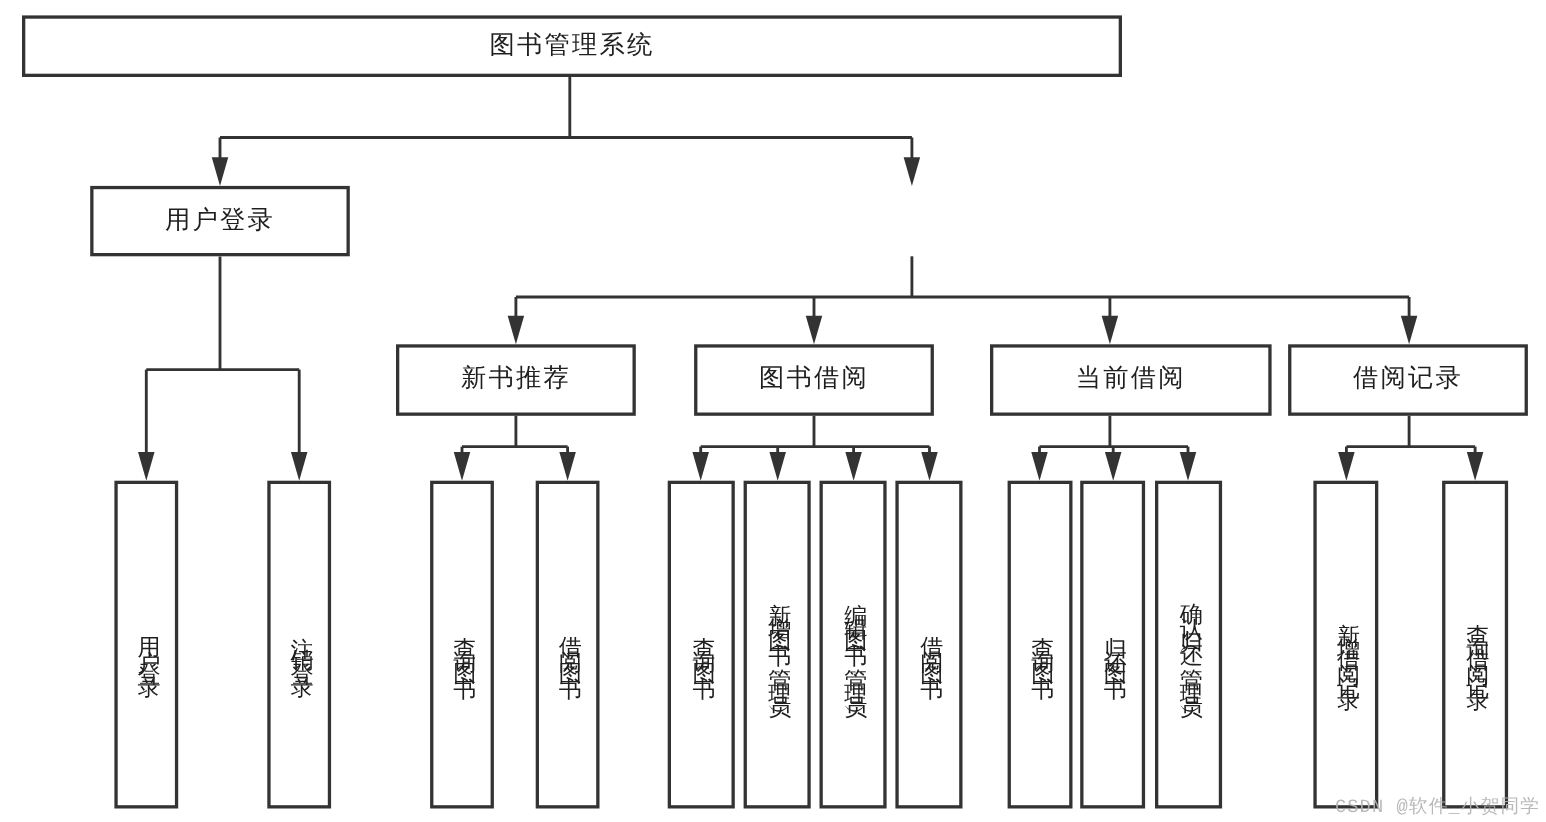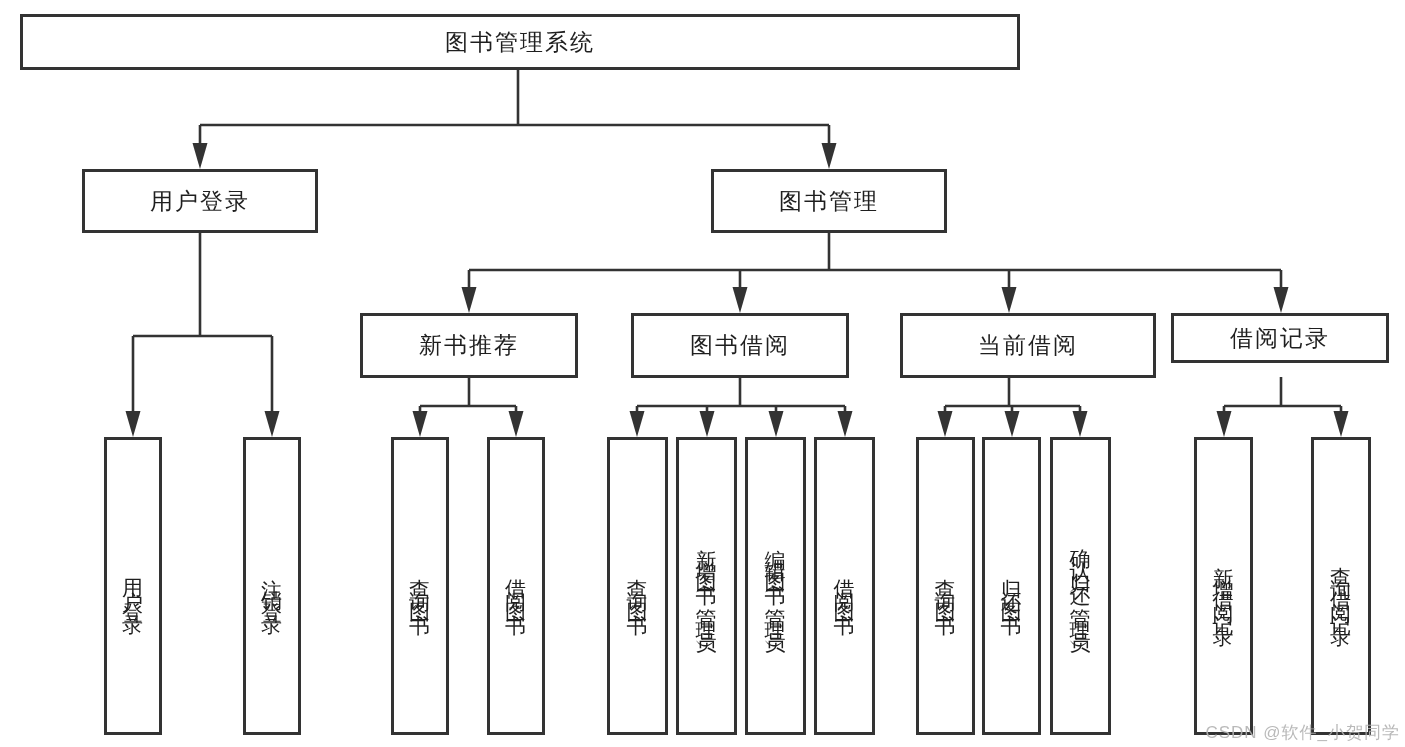--- a/index.html
+++ b/index.html
@@ -7,21 +7,21 @@
     --border:#333333;
     --text:#1f1f1f;
     --watermark:#b2b2b2;
     --background:#ffffff;
   }
   html,body{margin:0;padding:0;background:var(--background);}
   .canvas{
     position:relative;
     width:1405px;height:747px;
     background:var(--background);
-    font-family:Liberation Sans, sans-serif;
+    font-family:Liberation Mono, monospace;
     overflow:hidden;
   }
   .wires{position:absolute;left:0;top:0;z-index:1;}
   .wires path.l{fill:none;stroke:var(--line);stroke-width:2.6px;}
   .wires path.a{fill:var(--line);stroke:none;}
   .box{
     position:absolute;z-index:2;box-sizing:border-box;
     border:3px solid var(--border);background:#ffffff;
     display:flex;align-items:center;justify-content:center;
     color:var(--text);
@@ -104,34 +104,31 @@
     <path class="a" d="M1333.5 411 H1348.5 L1341 437 Z"></path>
   </svg>
 
   <div class="box h" style="left:20px;top:14px;width:1000px;height:56px">
     <span>图书管理系统</span>
   </div>
 
   <div class="box h" style="left:82px;top:169px;width:236px;height:64px">
     <span>用户登录</span>
   </div>
-  <div class="box h" style="left:711px;top:169px;width:236px;height:64px">
-    <span>图书管理</span>
-  </div>
 
   <div class="box h" style="left:360px;top:313px;width:218px;height:65px">
     <span>新书推荐</span>
   </div>
   <div class="box h" style="left:631px;top:313px;width:218px;height:65px">
     <span>图书借阅</span>
   </div>
   <div class="box h" style="left:900px;top:313px;width:256px;height:65px">
     <span>当前借阅</span>
   </div>
-  <div class="box h" style="left:1171px;top:313px;width:218px;height:50px">
+  <div class="box h" style="left:1171px;top:313px;width:218px;height:65px">
     <span>借阅记录</span>
   </div>
 
   <div class="box v" style="left:104px;top:437px;width:58px;height:298px">
     <span>用户登录</span>
   </div>
   <div class="box v" style="left:243px;top:437px;width:58px;height:298px">
     <span>注销登录</span>
   </div>
 

